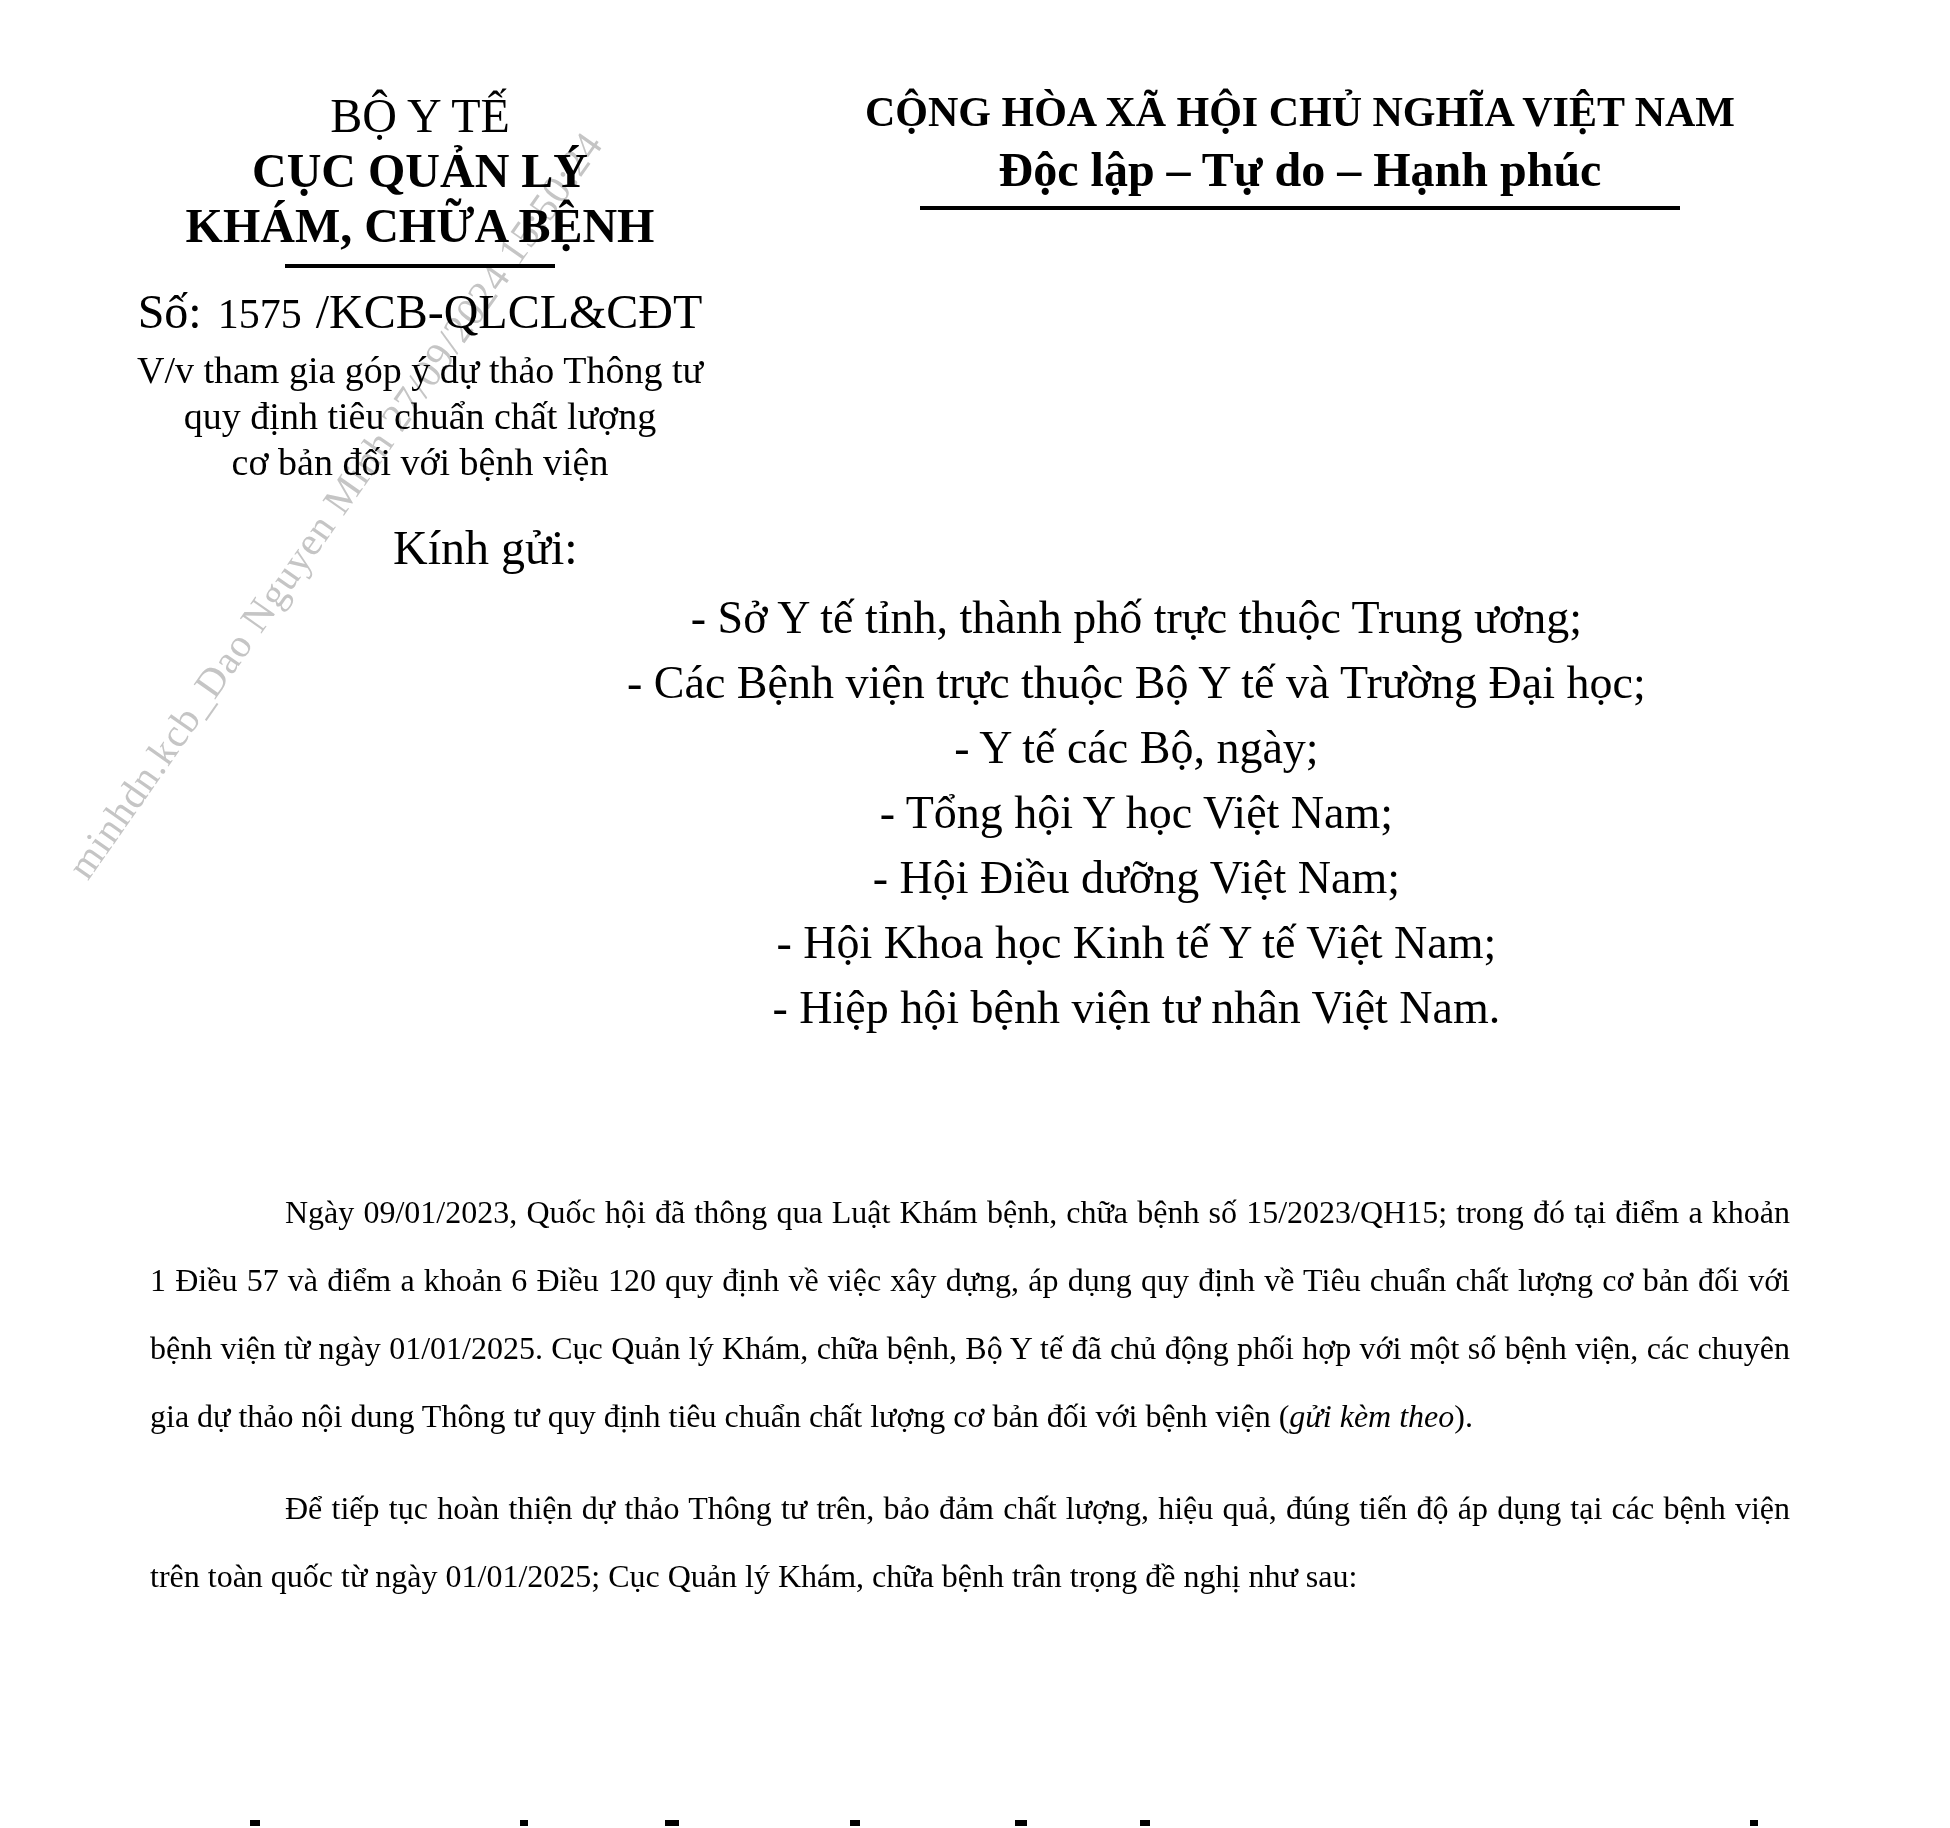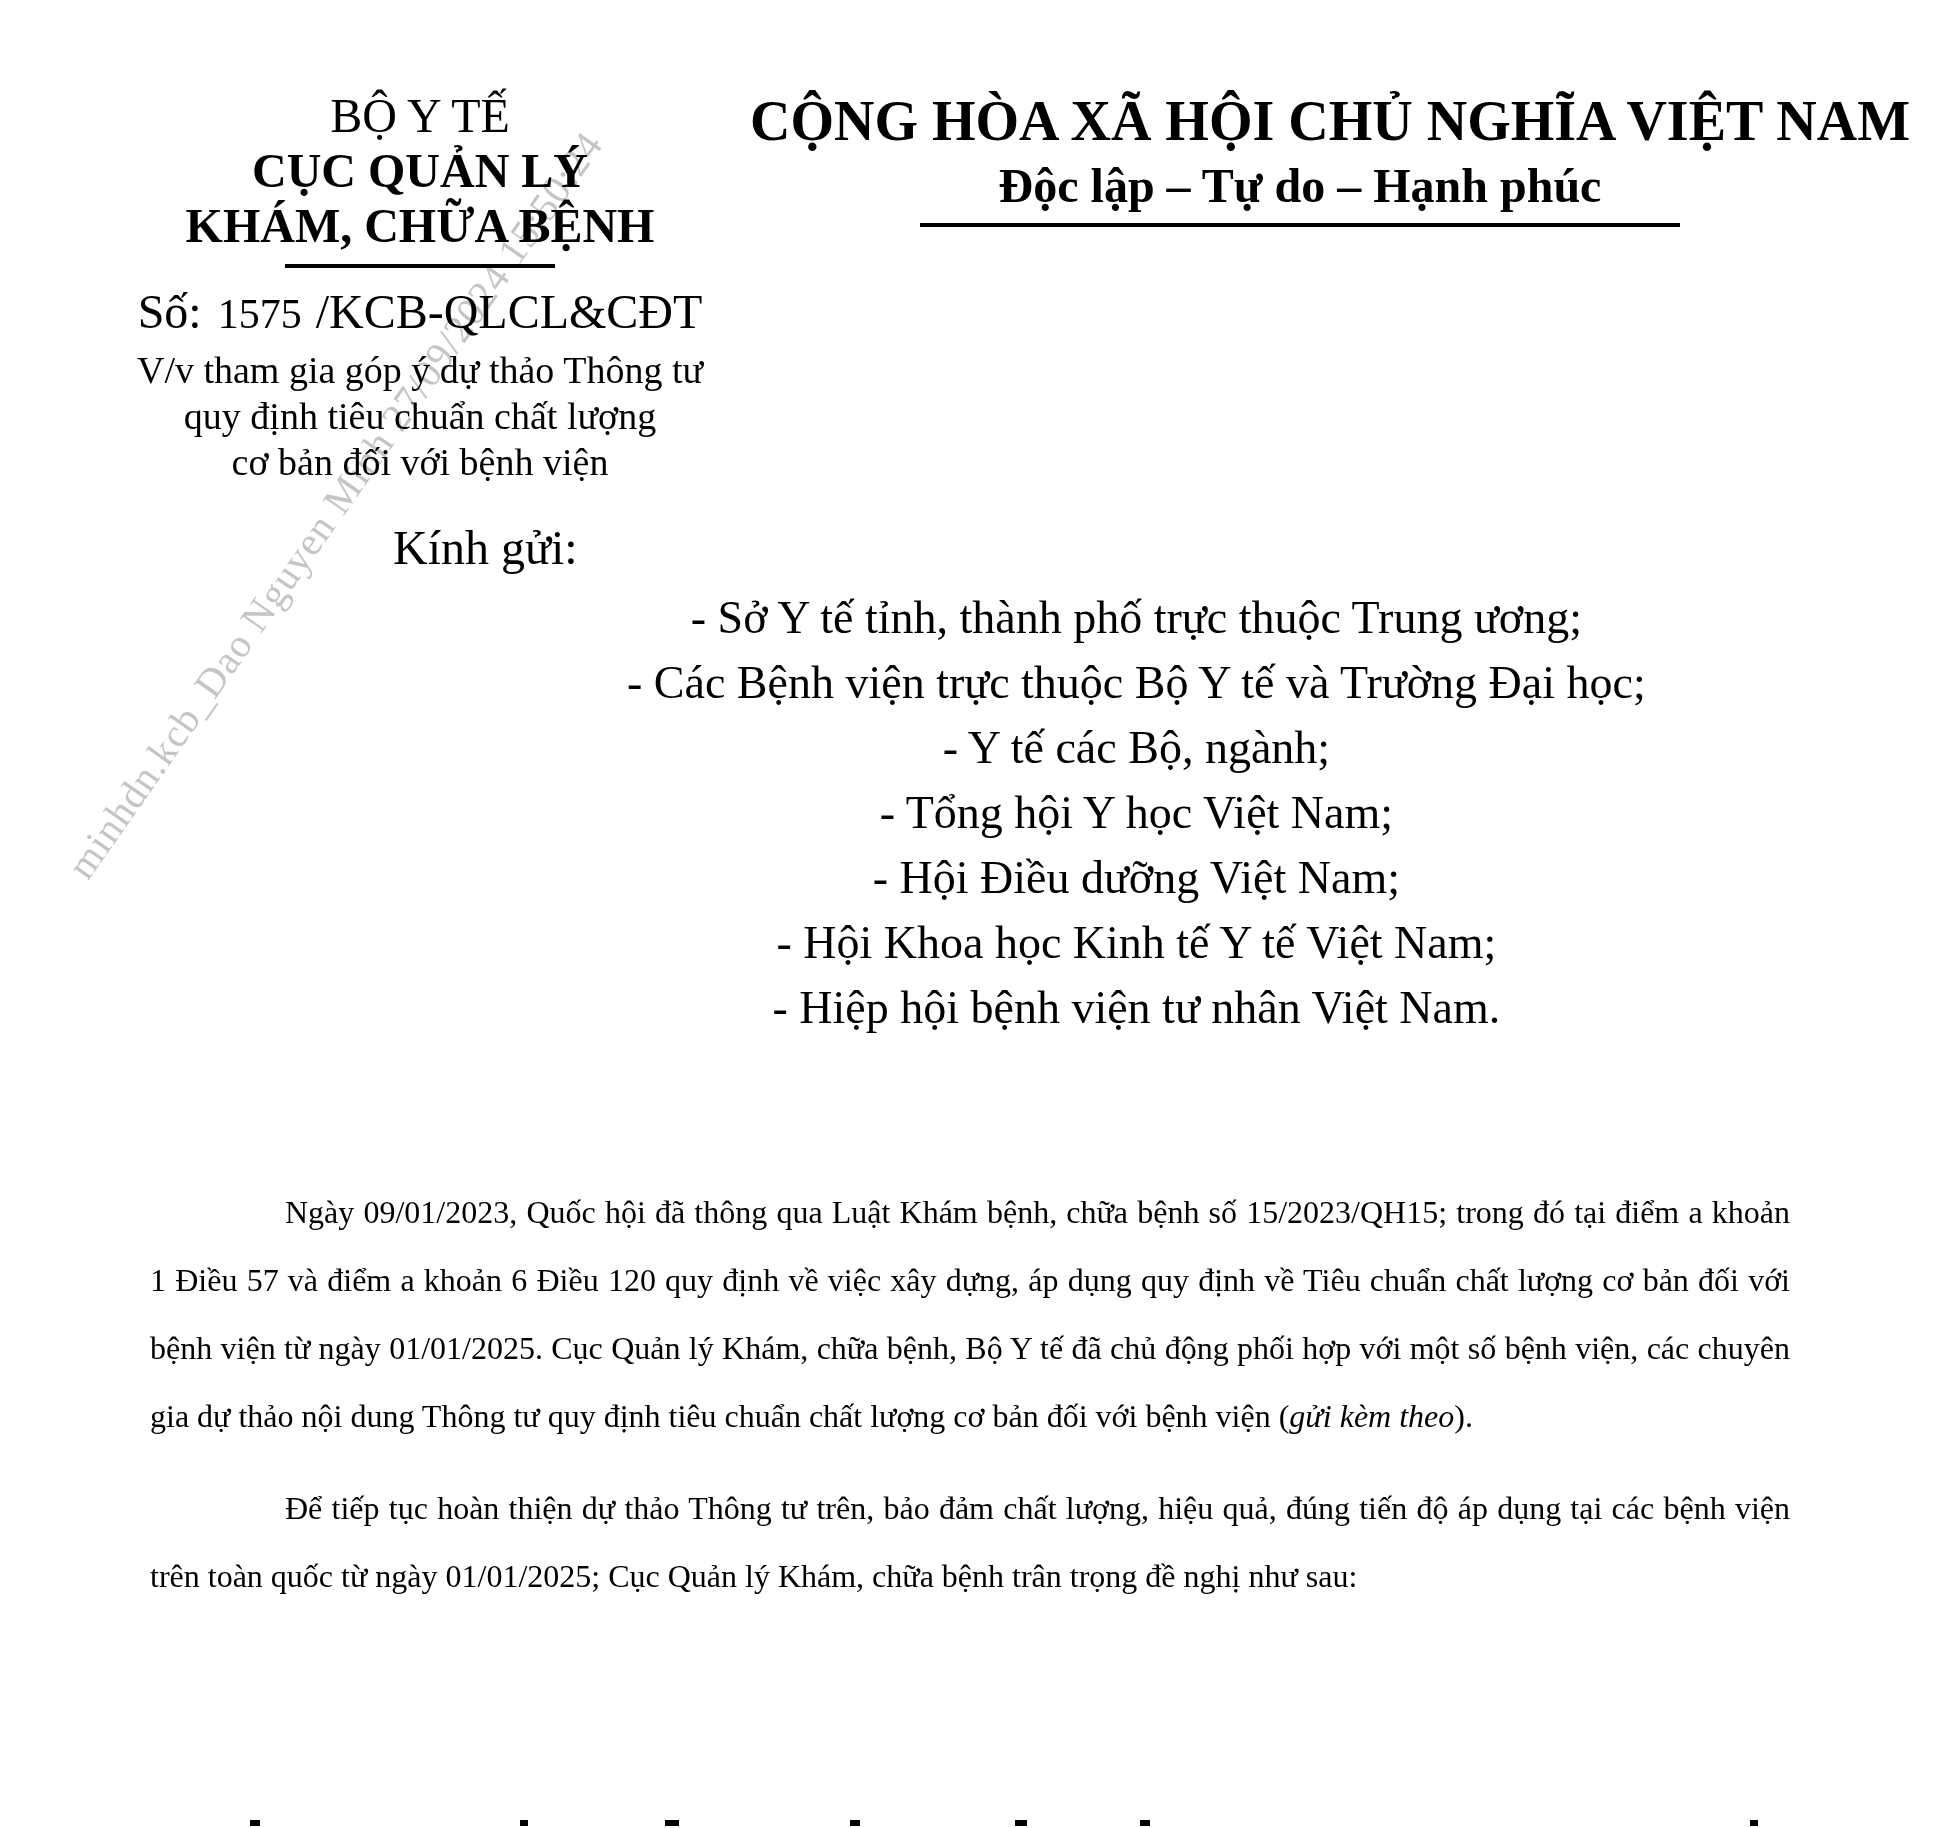--- a/index.html
+++ b/index.html
@@ -27,21 +27,21 @@
   .h-rule{width:270px;height:4px;background:#000;margin:10px auto 0 auto;}
   .h-so{font-size:48px;margin-top:16px;white-space:nowrap;}
   .h-so .num{font-size:42px;margin:0 14px 0 16px;}
   .h-vv{font-size:38px;line-height:1.22;}
   .h-vv.first{margin-top:8px;}
   
   .hdr-right{
     position:absolute;left:750px;top:88px;width:1100px;
     text-align:center;line-height:1.18;
   }
-  .h-country{font-size:56px;font-weight:bold;white-space:nowrap;}
+  .h-country{font-size:42px;font-weight:bold;white-space:nowrap;}
   .h-motto{font-size:48px;font-weight:bold;margin-top:4px;}
   .h-rule2{width:760px;height:4px;background:#000;margin:8px auto 0 auto;}
   .h-date{font-size:46px;font-style:italic;margin-top:52px;white-space:nowrap;}
   .h-date .day{font-size:40px;font-style:normal;margin:0 16px;}
   
   .kinh-gui{position:absolute;left:393px;top:520px;font-size:48px;}
   .recipients{position:absolute;left:627px;top:585px;font-size:46px;}
   .r-item{height:65px;line-height:65px;white-space:nowrap;text-align:center;}
   .r-note{margin-top:10px;font-style:italic;font-size:46px;line-height:60px;}
   
@@ -86,21 +86,21 @@
     <div class="h-country">CỘNG HÒA XÃ HỘI CHỦ NGHĨA VIỆT NAM</div>
     <div class="h-motto">Độc lập – Tự do – Hạnh phúc</div>
     <div class="h-rule2"></div>
   </div>
 
   <div class="kinh-gui">Kính gửi:</div>
 
   <div class="recipients">
     <div class="r-item">- Sở Y tế tỉnh, thành phố trực thuộc Trung ương;</div>
     <div class="r-item">- Các Bệnh viện trực thuộc Bộ Y tế và Trường Đại học;</div>
-    <div class="r-item">- Y tế các Bộ, ngành;</div>
+    <div class="r-item">- Y tế các Bộ, ngày;</div>
     <div class="r-item">- Tổng hội Y học Việt Nam;</div>
     <div class="r-item">- Hội Điều dưỡng Việt Nam;</div>
     <div class="r-item">- Hội Khoa học Kinh tế Y tế Việt Nam;</div>
     <div class="r-item">- Hiệp hội bệnh viện tư nhân Việt Nam.</div>
   </div>
 
   <div class="body-text">
     <p class="para"><span>Ngày 09/01/2023, Quốc hội đã thông qua Luật Khám bệnh, chữa bệnh số 15/2023/QH15; trong đó tại điểm a khoản 1 Điều 57 và điểm a khoản 6 Điều 120 quy định về việc xây dựng, áp dụng quy định về Tiêu chuẩn chất lượng cơ bản đối với bệnh viện từ ngày 01/01/2025. Cục Quản lý Khám, chữa bệnh, Bộ Y tế đã chủ động phối hợp với một số bệnh viện, các chuyên gia dự thảo nội dung Thông tư quy định tiêu chuẩn chất lượng cơ bản đối với bệnh viện (</span><i>gửi kèm theo</i><span>).</span></p>
     <p class="para p2">Để tiếp tục hoàn thiện dự thảo Thông tư trên, bảo đảm chất lượng, hiệu quả, đúng tiến độ áp dụng tại các bệnh viện trên toàn quốc từ ngày 01/01/2025; Cục Quản lý Khám, chữa bệnh trân trọng đề nghị như sau:</p>
   </div>

